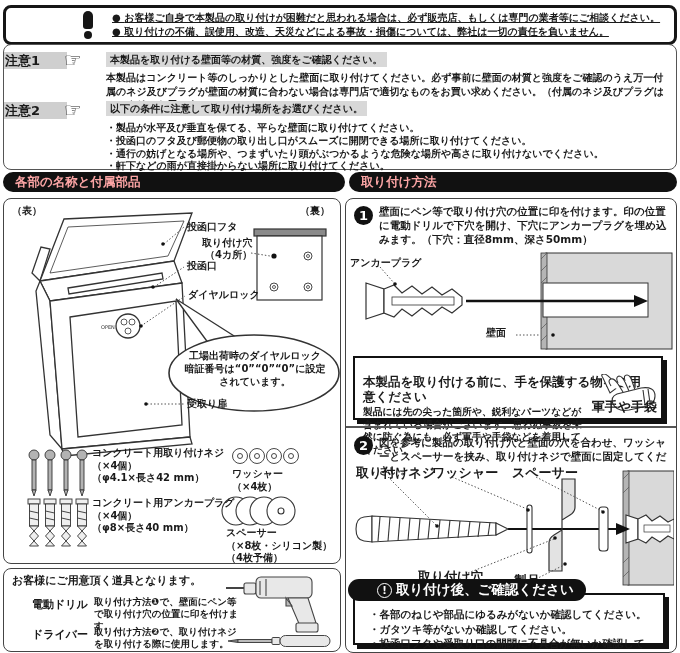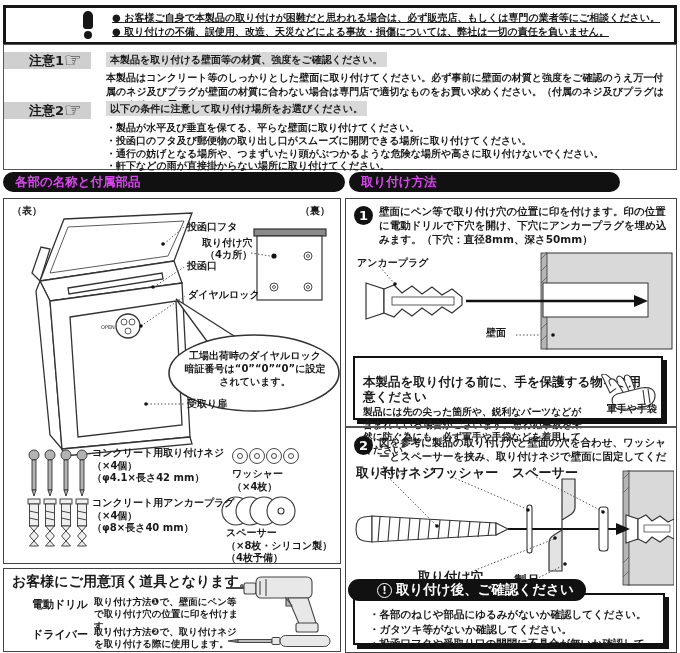--- a/index.html
+++ b/index.html
@@ -1,46 +1,46 @@
 <!DOCTYPE html>
 <html><head>
 <meta charset="utf-8">
 <style>
   html,body{margin:0;padding:0;background:#fff;}
   body{width:680px;height:653px;position:relative;font-family:"DejaVu Sans",sans-serif;color:#1a1a1a;overflow:hidden;}
-  .abs{position:absolute;}
+  .abs{position:absolute;border-radius:8px;}
   .box{border:1px solid #444;background:#fff;}
   
   .top-warn{left:3px;top:5px;width:668px;height:34px;border:3px solid #161616;display:flex;align-items:center;}
   .excl{width:20px;height:28px;margin-left:72px;position:relative;}
   .excl .bar{position:absolute;left:5px;top:0;width:10px;height:18px;background:#161616;border-radius:5px 5px 3px 3px;}
   .excl .dot{position:absolute;left:6px;bottom:0;width:8px;height:8px;background:#161616;border-radius:50%;}
   .warn-list{margin:0 0 0 14px;padding:0;list-style:none;}
   .warn-list li{font-size:10px;font-weight:bold;text-decoration:underline;line-height:14px;white-space:nowrap;}
   .warn-list li::before{content:"● ";text-decoration:none;}
   
   .caution-box{left:3px;top:44px;width:672px;height:124px;border:1px solid #555;}
-  .c-label{position:absolute;left:0;width:62px;height:17px;background:#cfcfcf;font-size:13px;font-weight:bold;padding-left:25px;line-height:17px;}
+  .c-label{position:absolute;left:0;width:62px;height:17px;background:#cfcfcf;font-size:13px;font-weight:bold;padding-left:1px;line-height:17px;}
   .hand{position:absolute;font-size:20px;line-height:18px;color:#222;}
   .c-head{position:absolute;left:102px;background:#d8d8d8;font-size:10px;font-weight:bold;padding:1px 4px;line-height:13px;}
   .c-body{position:absolute;left:102px;width:560px;font-size:10px;font-weight:600;line-height:13.5px;}
   .dotlist{margin:0;padding:0;list-style:none;font-size:10px;font-weight:600;line-height:12.8px;}
   .dotlist li::before{content:"・";}
   
-  .sec-hd{height:20px;background:#111;color:#d946ef;font-size:12.5px;font-weight:bold;line-height:20px;padding-left:12px;border-radius:10px;box-sizing:border-box;}
+  .sec-hd{height:20px;background:#111;color:#fca5a5;font-size:12.5px;font-weight:bold;line-height:20px;padding-left:12px;border-radius:10px;box-sizing:border-box;}
   
   .lb{position:absolute;font-size:10px;font-weight:bold;line-height:12px;white-space:nowrap;}
   .lb2{position:absolute;font-size:13px;font-weight:bold;line-height:11.5px;white-space:nowrap;}
   .parts-txt{position:absolute;font-size:10px;font-weight:bold;line-height:12.5px;white-space:nowrap;}
   .bubble-txt{position:absolute;left:166px;top:150px;width:170px;text-align:center;font-size:10px;font-weight:bold;line-height:13px;}
   
   .step-num{position:absolute;width:19px;height:19px;background:#111;color:#fff;border-radius:50%;text-align:center;font-size:13px;font-weight:bold;line-height:19px;}
   .step-txt{position:absolute;font-size:10.5px;font-weight:600;line-height:14px;}
   .shadow-box{position:absolute;border:2px solid #111;background:#fff;box-shadow:4px 4px 0 #111;box-sizing:border-box;}
-  .glove-cap{position:absolute;font-size:10px;font-weight:600;}
+  .glove-cap{position:absolute;font-size:13px;font-weight:600;}
   .divider{position:absolute;left:0;right:0;height:2px;background:#555;}
   .badge{position:absolute;background:#111;color:#fff;border-radius:12px;height:22px;display:flex;align-items:center;padding:0 12px 0 6px;font-size:13.5px;font-weight:bold;white-space:nowrap;}
   .badge-icon{width:13px;height:13px;border:1.5px solid #fff;border-radius:50%;margin-right:4px;font-size:10px;line-height:13px;text-align:center;font-weight:bold;}
   .badge-icon::before{content:"!";}
   .chk-list{margin:0;padding:0;list-style:none;font-size:10.5px;font-weight:600;line-height:14.5px;}
   .chk-list li::before{content:"・";}
   .tool-name{position:absolute;font-size:11px;font-weight:bold;}
   .tool-desc{position:absolute;width:150px;font-size:9.5px;font-weight:600;line-height:12px;}
   svg{position:absolute;}
   svg text{font-family:"DejaVu Sans",sans-serif;}
@@ -69,21 +69,21 @@
   <div class="c-head" style="top:56px;">以下の条件に注意して取り付け場所をお選びください。</div>
   <ul class="dotlist abs" style="left:102px;top:77px;">
     <li>製品が水平及び垂直を保てる、平らな壁面に取り付けてください。</li>
     <li>投函口のフタ及び郵便物の取り出し口がスムーズに開閉できる場所に取り付けてください。</li>
     <li>通行の妨げとなる場所や、つまずいたり頭がぶつかるような危険な場所や高さに取り付けないでください。</li>
     <li>軒下などの雨が直接掛からない場所に取り付けてください。</li>
   </ul>
 </div>
 
 <div class="abs sec-hd" style="left:3px;top:172px;width:342px;">各部の名称と付属部品</div>
-<div class="abs sec-hd" style="left:349px;top:172px;width:271px;">取り付け方法</div>
+<div class="abs sec-hd" style="left:349px;top:172px;width:328px;">取り付け方法</div>
 
 <div class="abs box" style="left:3px;top:198px;width:336px;height:364px;">
   <svg width="336" height="364" viewBox="0 0 336 364">
 
     <g stroke="#333" stroke-width="1.3" fill="#fff">
       <path d="M28,74 L36,82 L46,50 L37,48 Z"></path>
       <path d="M36,82 L60,20 L188,14 L170,62 Z"></path>
       <path d="M46,74 L64,28 L180,22 L164,57 Z" fill="none" stroke-width="0.8"></path>
       <path d="M36,82 L170,62 L178,84 L46,102 Z"></path>
       <path d="M64,89 L158,74 L159,80 L65,95 Z" fill="#fff"></path>
@@ -224,21 +224,21 @@
     <span style="display:block;">（φ8×長さ40 mm）</span>
   </div>
   <div class="parts-txt" style="left:222px;top:328px;">
     <span style="display:block;">スペーサー</span>
     <span style="display:block;">（×8枚・シリコン製）</span>
     <span style="display:block;">（4枚予備）</span>
   </div>
 </div>
 
 <div class="abs box" style="left:3px;top:568px;width:336px;height:82px;">
-  <span class="lb" style="left:8px;top:6px;font-size:14px;">お客様にご用意頂く道具となります。</span>
+  <span class="lb" style="left:8px;top:6px;font-size:11px;">お客様にご用意頂く道具となります。</span>
   <span class="tool-name" style="left:28px;top:28px;">電動ドリル</span>
   <div class="tool-desc" style="left:90px;top:27px;">取り付け方法❶で、壁面にペン等で取り付け穴の位置に印を付けます。</div>
   <span class="tool-name" style="left:28px;top:58px;">ドライバー</span>
   <div class="tool-desc" style="left:90px;top:57px;">取り付け方法❷で、取り付けネジを取り付ける際に使用します。</div>
   <svg width="110" height="76" viewBox="0 0 110 76" style="left:222px;top:2px;">
     <g stroke="#444" stroke-width="1.1" fill="#e8e8e8">
       <line x1="0" y1="17" x2="18" y2="17" stroke-width="2"></line>
       <rect x="18" y="12" width="12" height="11" rx="2"></rect>
       <rect x="30" y="6" width="56" height="21" rx="5"></rect>
       <path d="M62,27 L82,27 L90,52 L74,55 Z"></path>
@@ -279,21 +279,21 @@
     </g>
     <line x1="116" y1="50" x2="286" y2="50" stroke="#111" stroke-width="2.4"></line>
     <path d="M284,44 L298,50 L284,56 Z" fill="#111"></path>
     <g stroke="#555" stroke-width="1" stroke-dasharray="1.5 2">
       <line x1="30" y1="16" x2="44" y2="32"></line>
       <line x1="166" y1="84" x2="190" y2="84"></line>
     </g>
     <circle cx="45" cy="33" r="1.8" fill="#111"></circle>
       <circle cx="203" cy="84" r="1.8" fill="#111"></circle>
   </svg>
-  <span class="lb" style="left:11px;top:58px;font-family:Liberation Serif, serif;">アンカープラグ</span>
+  <span class="lb" style="left:4px;top:58px;font-family:Liberation Serif, serif;">アンカープラグ</span>
   <span class="lb" style="left:140px;top:128px;">壁面</span>
 
   <div class="shadow-box" style="left:7px;top:157px;width:310px;height:64px;padding:16px 8px;">
     <div style="font-size:12.5px;font-weight:bold;line-height:15px;">本製品を取り付ける前に、手を保護する物をご用意ください</div>
     <div style="font-size:9.8px;font-weight:600;line-height:12.5px;width:228px;margin-top:2px;">製品には先の尖った箇所や、鋭利なパーツなどが含まれている場合がございます。思わぬ事故を未然に防ぐ為にも、必ず軍手や手袋などを着用してください。</div>
     <svg width="62" height="40" viewBox="0 0 62 40" style="right:2px;top:16px;left:auto;">
       <g stroke="#333" stroke-width="1.1" fill="#fff">
         <path d="M44,14 q14,-2 14,8 q0,9 -12,11 l-14,3 q-12,2 -16,-6 q-3,-7 4,-10 Z"></path>
         <path d="M6,4 q-3,-4 1,-4 q3,0 8,6 l6,7 -8,6 Z"></path>
         <path d="M14,12 q-4,-6 0,-7 q3,-1 7,5 l5,8"></path>

